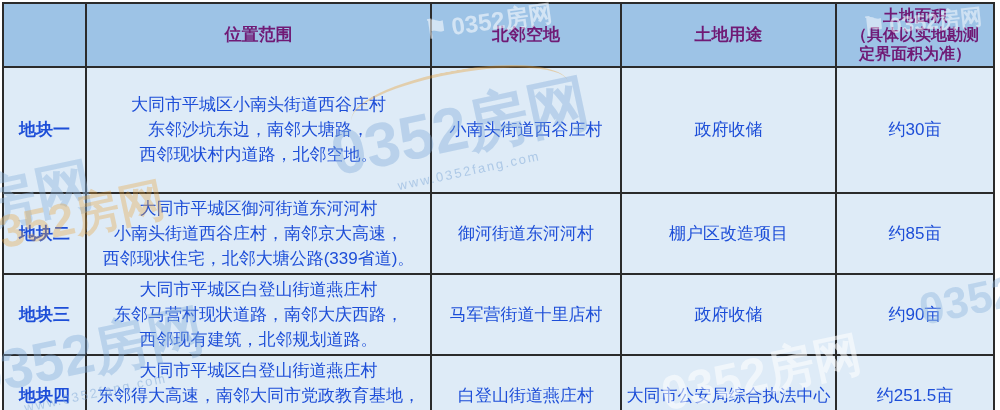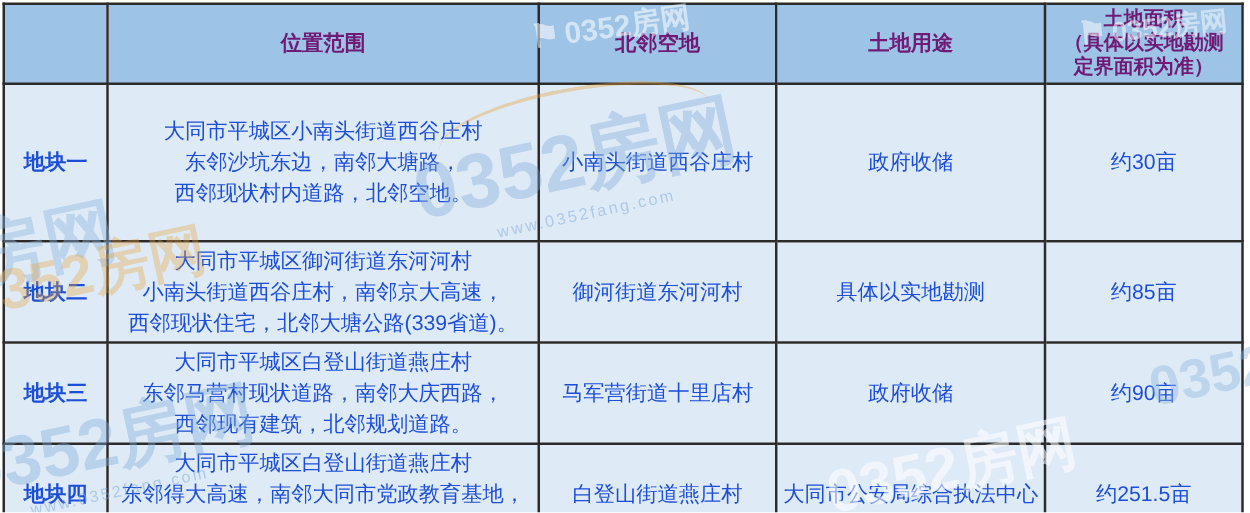--- a/index.html
+++ b/index.html
@@ -96,21 +96,21 @@
     </tr>
 
     <tr style="height:74px;">
       <td class="label-cell">地块二</td>
       <td>
         <div class="loc-line">大同市平城区御河街道东河河村</div>
         <div class="loc-line">小南头街道西谷庄村，南邻京大高速，</div>
         <div class="loc-line">西邻现状住宅，北邻大塘公路(339省道)。</div>
       </td>
       <td>御河街道东河河村</td>
-      <td>具体以实地勘测</td>
+      <td>棚户区改造项目</td>
       <td>约85亩</td>
     </tr>
 
     <tr style="height:69px;">
       <td class="label-cell">地块三</td>
       <td>
         <div class="loc-line">大同市平城区白登山街道燕庄村</div>
         <div class="loc-line">东邻马营村现状道路，南邻大庆西路，</div>
         <div class="loc-line">西邻现有建筑，北邻规划道路。</div>
       </td>

